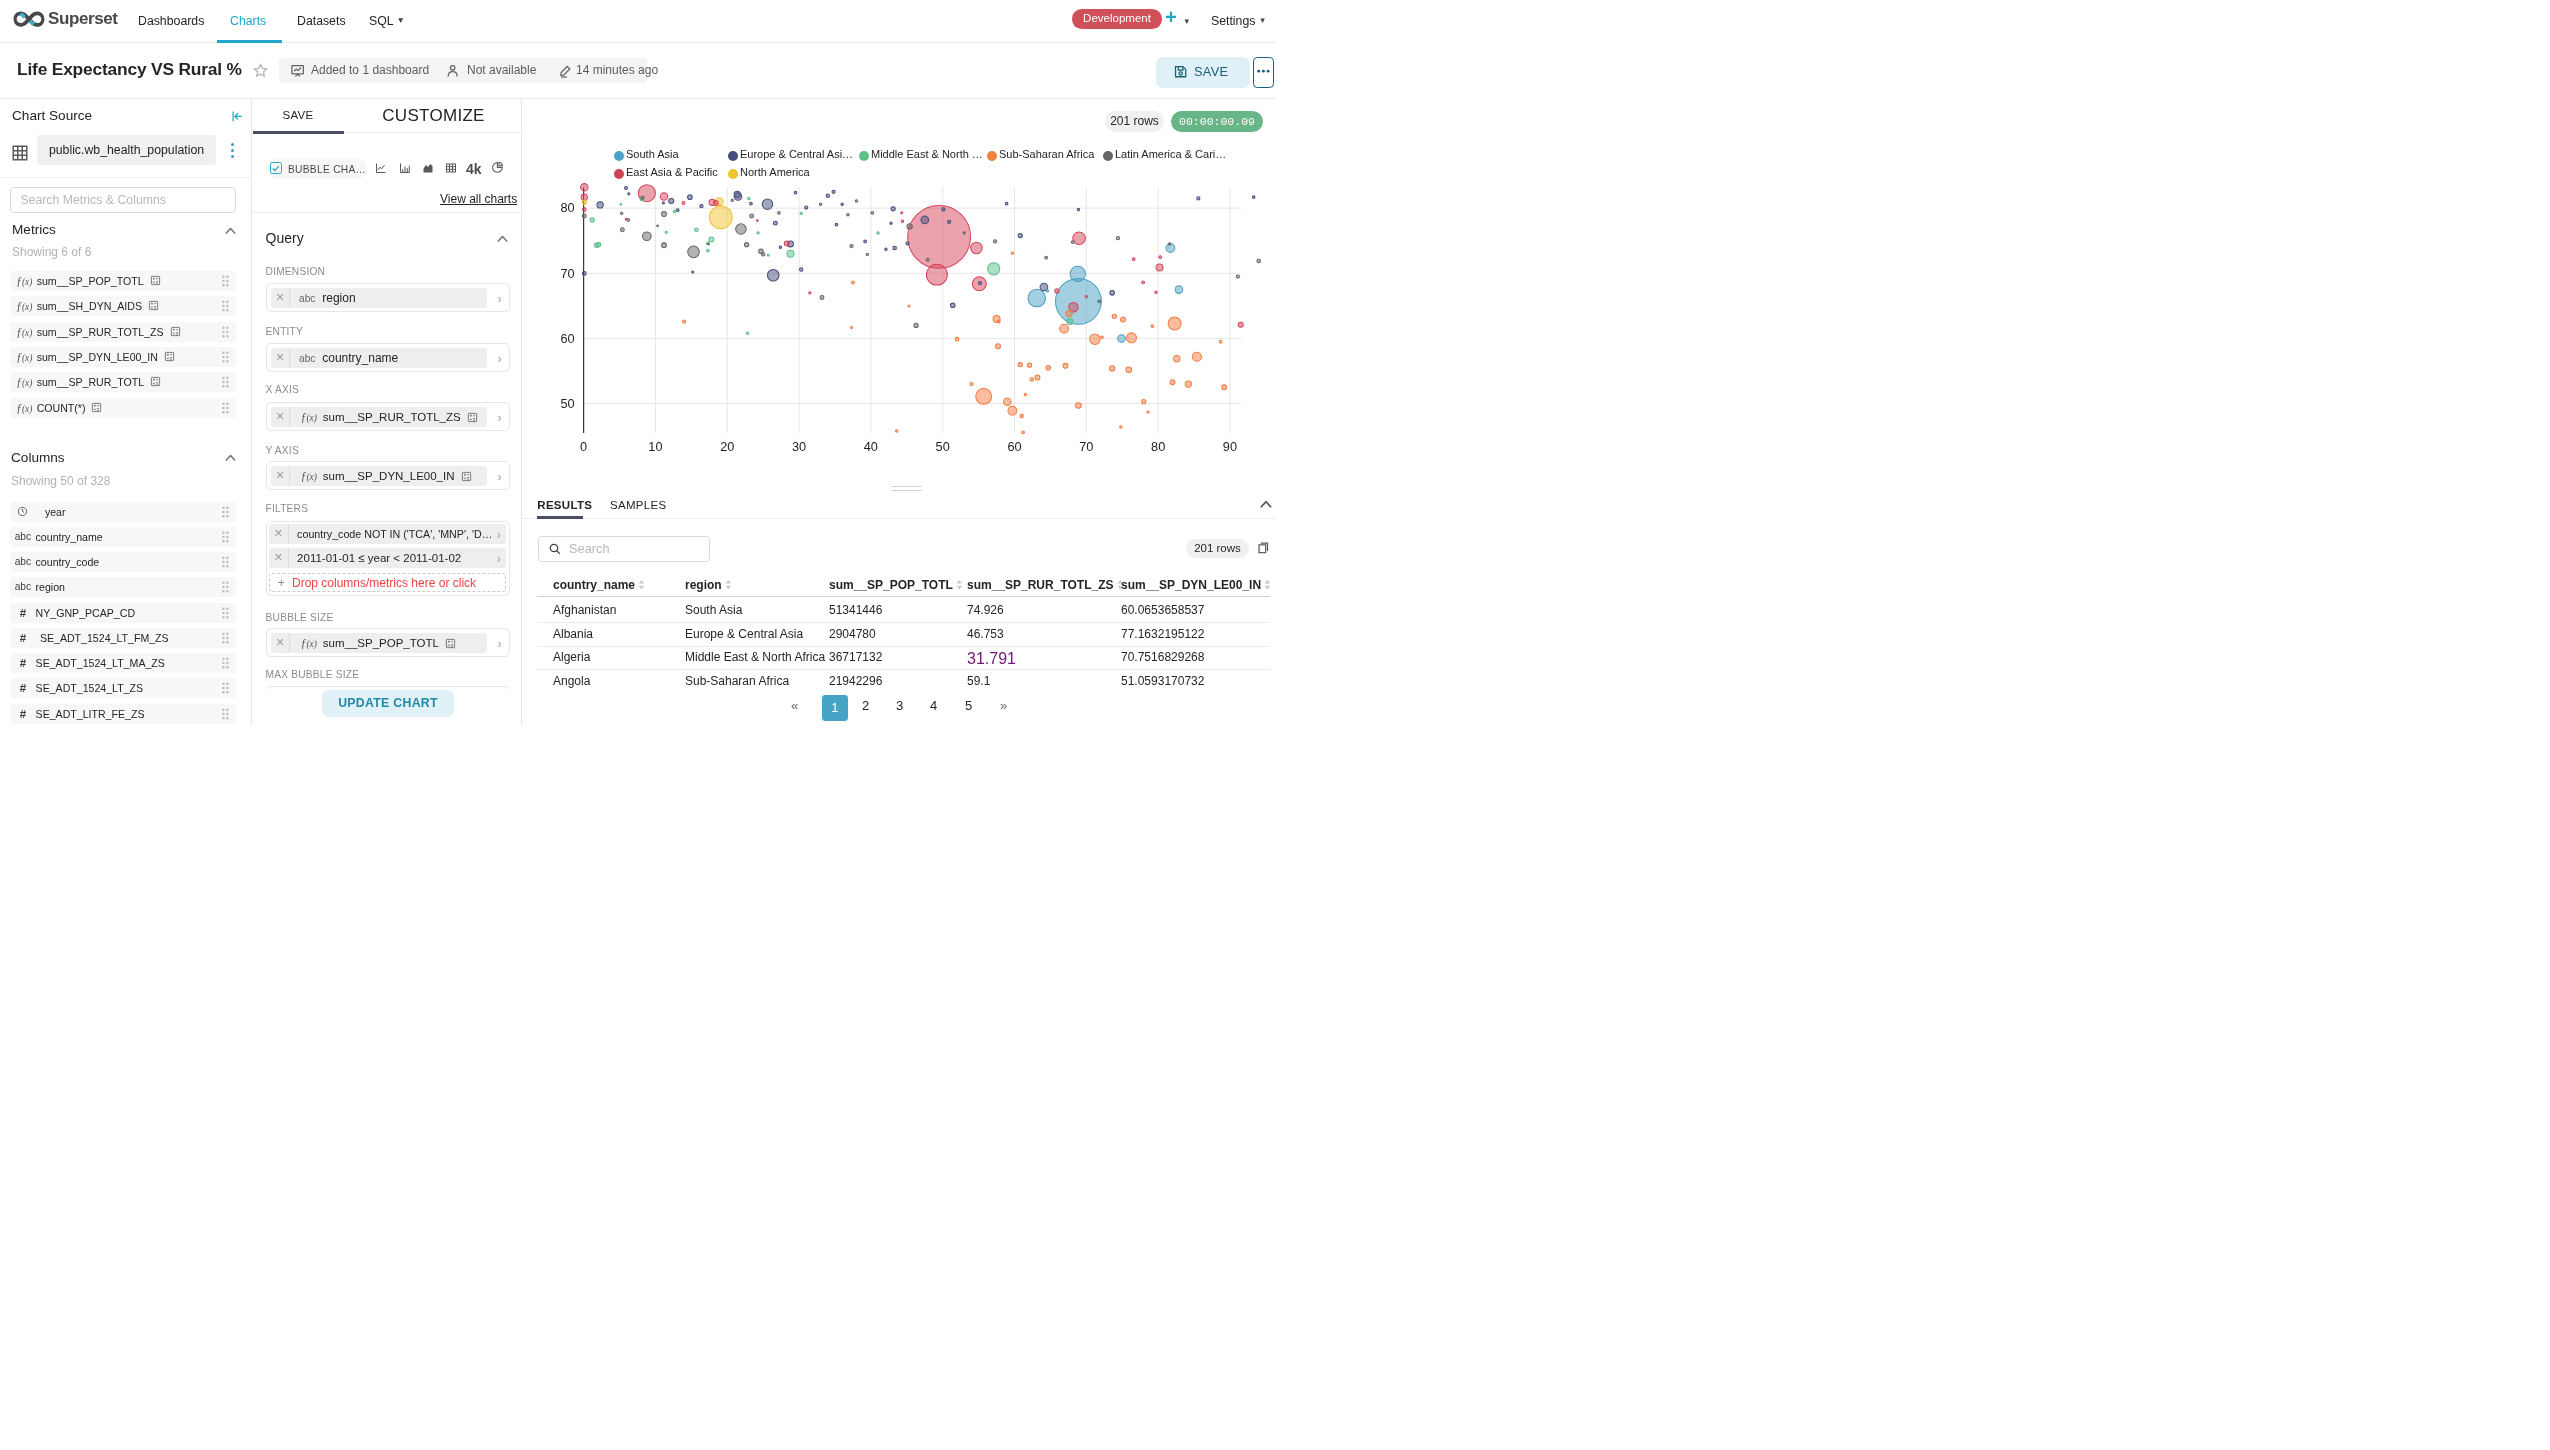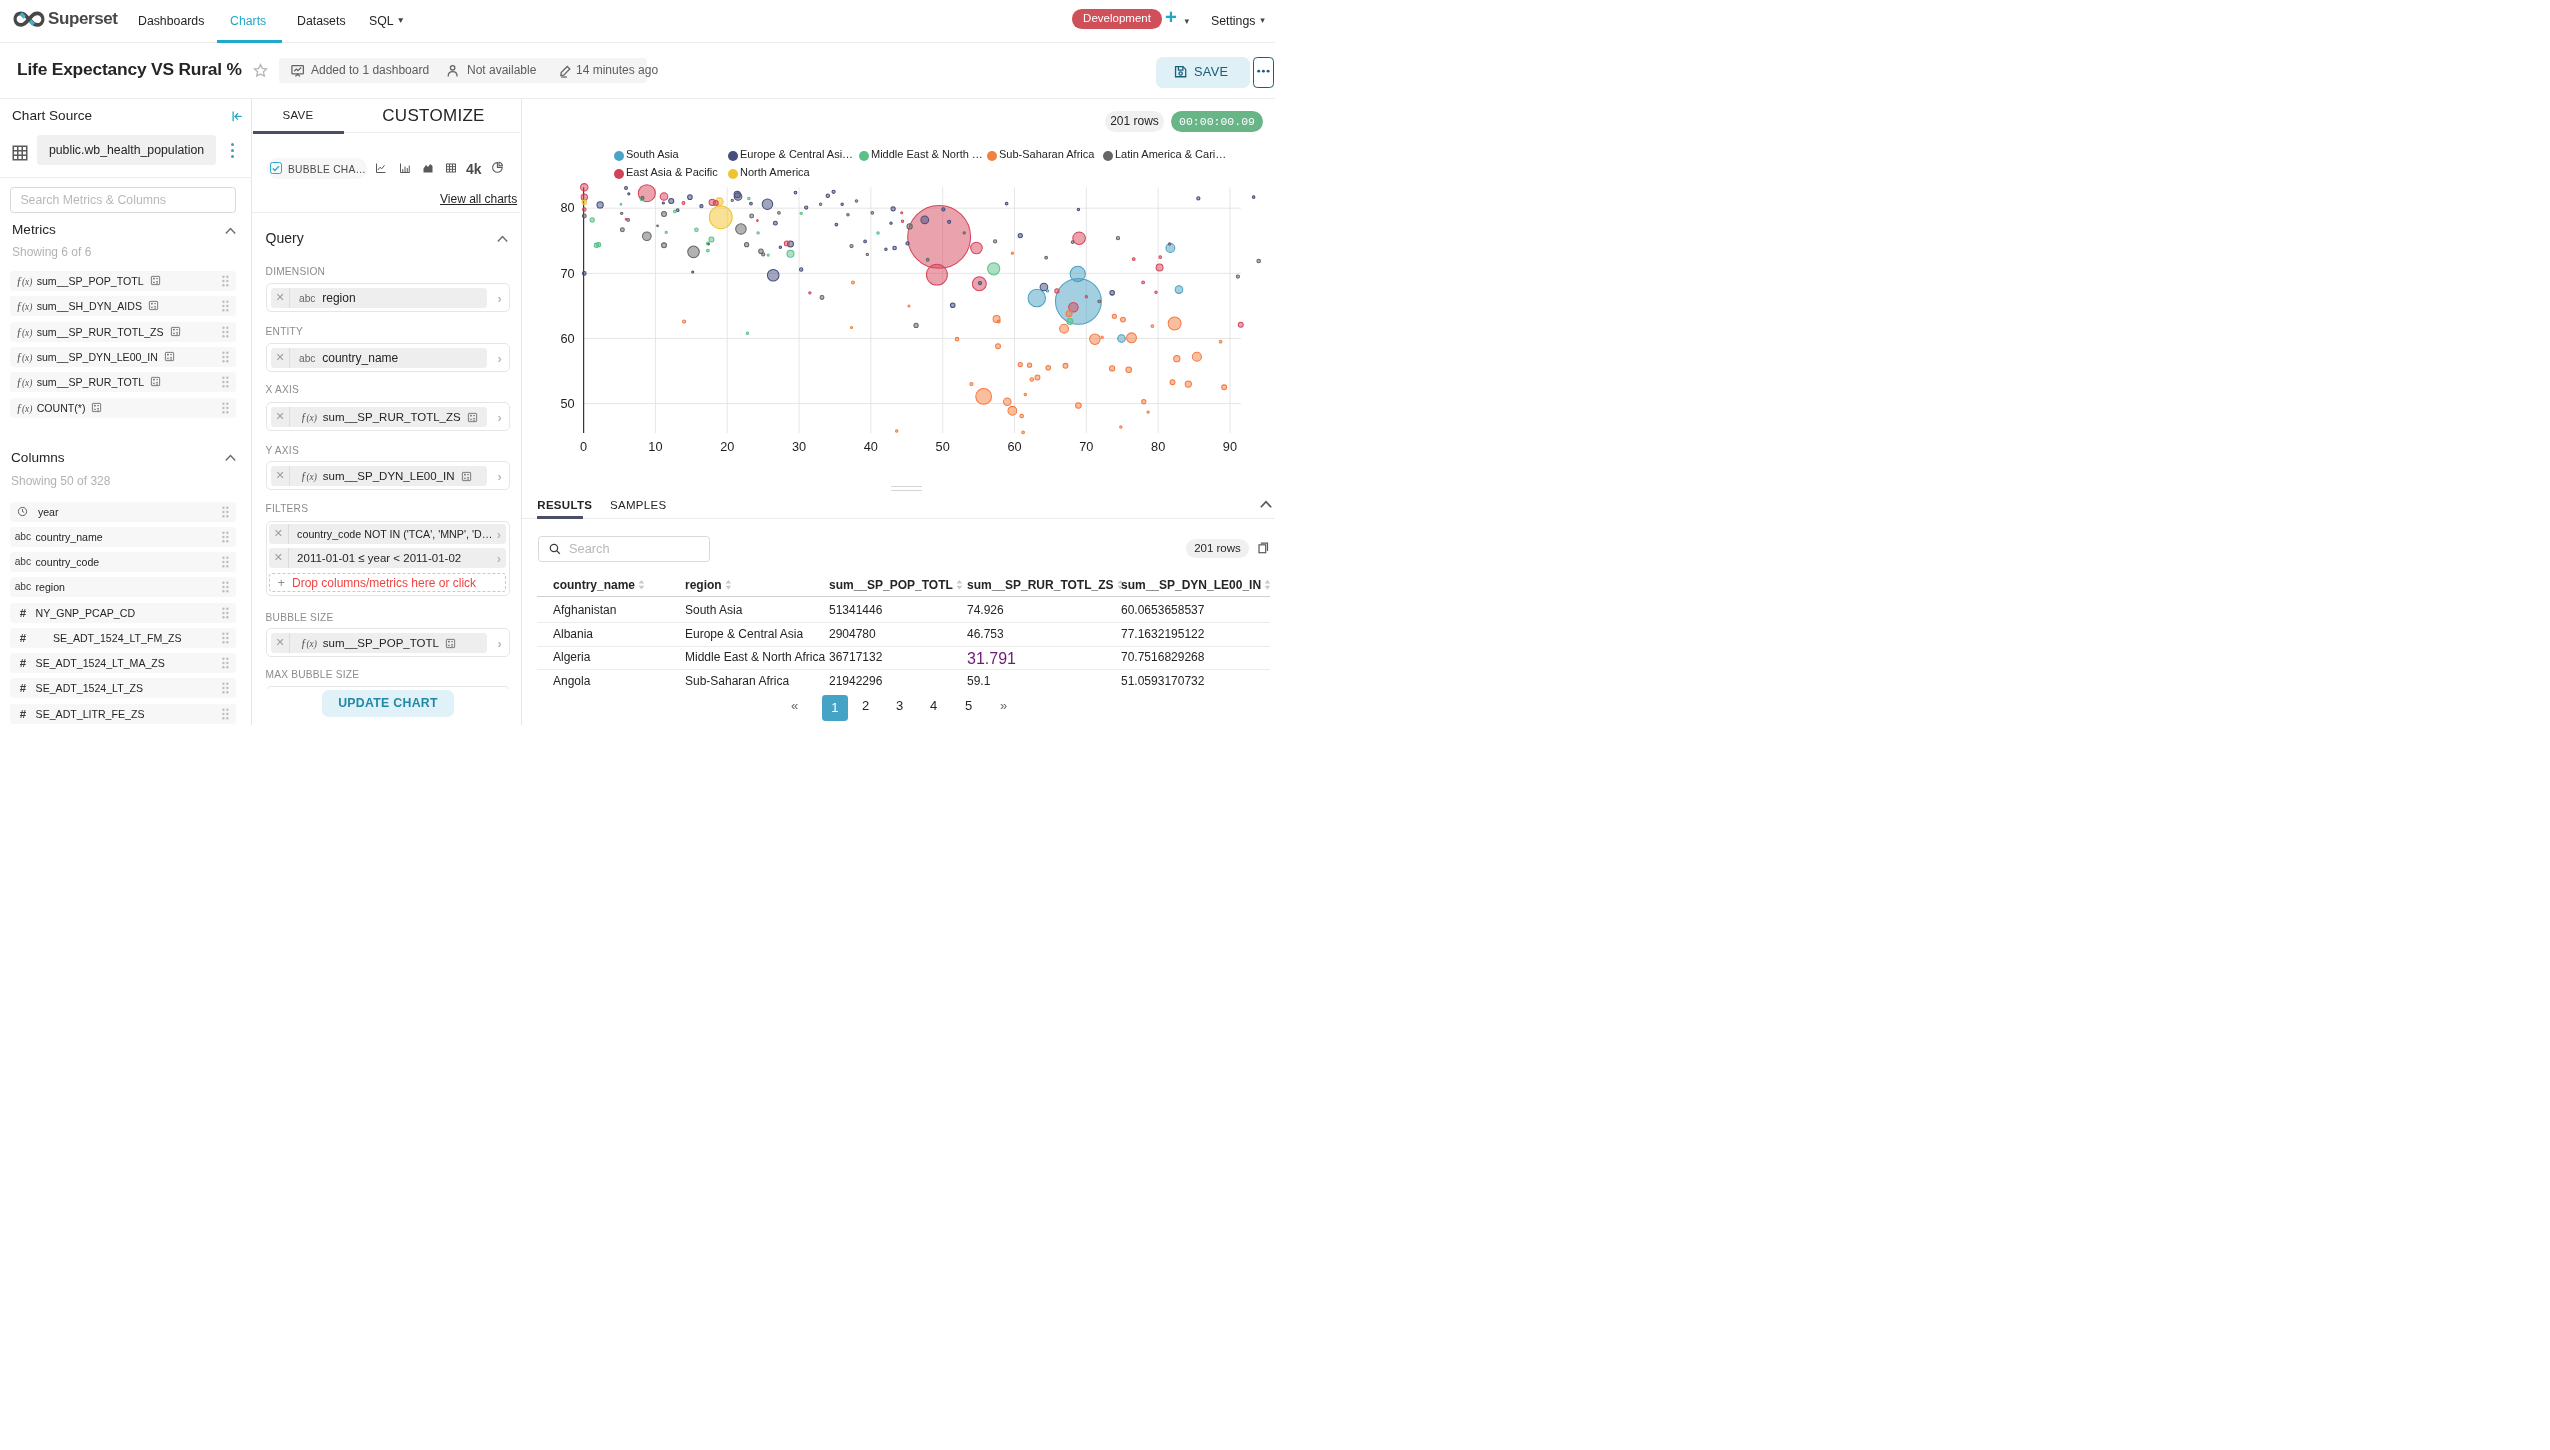--- a/index.html
+++ b/index.html
@@ -212,21 +212,21 @@
         <path d="M1 8 L7 1.5 L13 8"></path>
       </svg>
   <div class="abs" style="left:11px;top:375px;font-size:12px;color:#b2b2b2">Showing 50 of 328</div>
   <div class="lrow" style="top:403px">
         <span class="cicon">
           <svg width="11" height="11" viewBox="0 0 24 24" fill="none" stroke="#555" stroke-width="2">
             <circle cx="12" cy="12" r="9"></circle>
             <path d="M12 6.5 V12 L15.5 14"></path>
           </svg>
         </span>
-        <span class="lname" style="margin-left:4px">year</span>
+        <span class="lname" style="margin-left:11px">year</span>
         <svg style="margin-left:auto;margin-right:7.7px" width="6.8" height="12" viewBox="0 0 8 14" fill="#bdbdbd">
           <circle cx="1.7" cy="2" r="1.4"></circle>
           <circle cx="6.3" cy="2" r="1.4"></circle>
           <circle cx="1.7" cy="7" r="1.4"></circle>
           <circle cx="6.3" cy="7" r="1.4"></circle>
           <circle cx="1.7" cy="12" r="1.4"></circle>
           <circle cx="6.3" cy="12" r="1.4"></circle>
         </svg>
       </div>
   <div class="lrow" style="top:428px">
@@ -272,21 +272,21 @@
           <circle cx="1.7" cy="2" r="1.4"></circle>
           <circle cx="6.3" cy="2" r="1.4"></circle>
           <circle cx="1.7" cy="7" r="1.4"></circle>
           <circle cx="6.3" cy="7" r="1.4"></circle>
           <circle cx="1.7" cy="12" r="1.4"></circle>
           <circle cx="6.3" cy="12" r="1.4"></circle>
         </svg>
       </div>
   <div class="lrow" style="top:529px">
         <span class="cicon" style="font-size:11.5px;color:#3d3d3d;font-weight:bold">#</span>
-        <span class="lname" style="margin-left:19px">SE_ADT_1524_LT_FM_ZS</span>
+        <span class="lname" style="margin-left:6px">SE_ADT_1524_LT_FM_ZS</span>
         <svg style="margin-left:auto;margin-right:7.7px" width="6.8" height="12" viewBox="0 0 8 14" fill="#bdbdbd">
           <circle cx="1.7" cy="2" r="1.4"></circle>
           <circle cx="6.3" cy="2" r="1.4"></circle>
           <circle cx="1.7" cy="7" r="1.4"></circle>
           <circle cx="6.3" cy="7" r="1.4"></circle>
           <circle cx="1.7" cy="12" r="1.4"></circle>
           <circle cx="6.3" cy="12" r="1.4"></circle>
         </svg>
       </div>
   <div class="lrow" style="top:554px">

